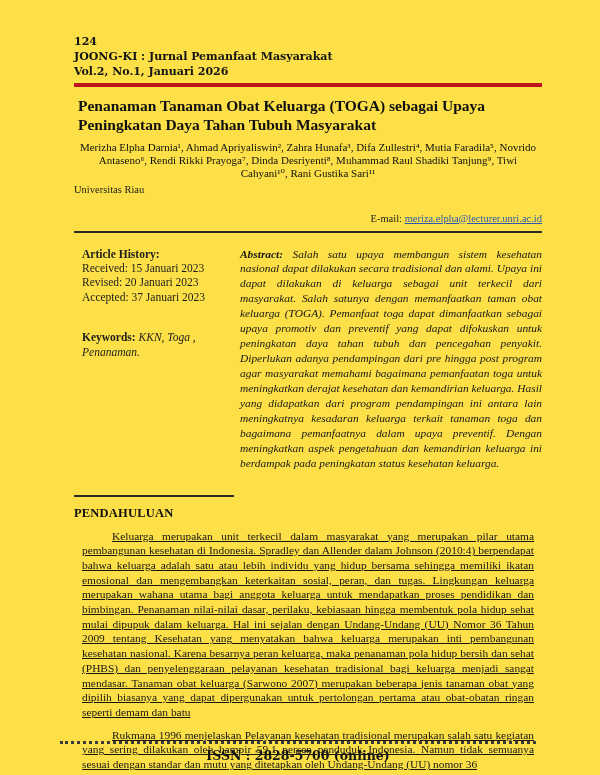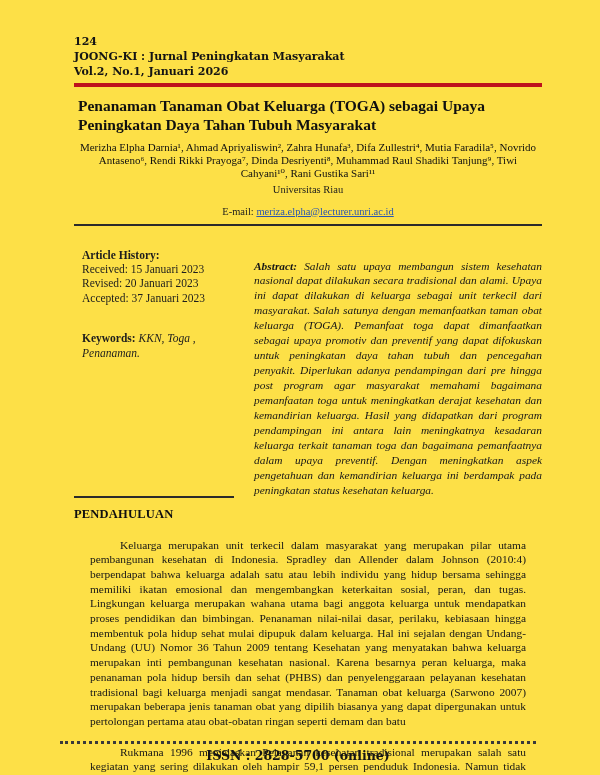--- a/index.html
+++ b/index.html
@@ -13,53 +13,53 @@
     font-family:"Liberation Serif","DejaVu Serif",serif;
     color:#1d1d1d;
     overflow:hidden;
   }
   
   .hdr { font-family:"DejaVu Serif","Liberation Serif",serif; font-weight:bold; font-size:11px; line-height:1.38; color:#141414; }
   .red-rule { height:4px; background:#be121c; margin-top:3px; }
   
   .title { font-size:15.5px; font-weight:bold; text-align:left; margin:9px 4px 0; line-height:1.24; color:#101010; }
   .authors { margin-top:7px; font-weight:normal; font-size:11px; line-height:1.2; text-align:center; color:#101010; }
-  .affil { text-align:center; font-size:10.5px; margin-top:3px; }
-  .email-line { text-align:center; font-size:10.5px; margin-top:11px; }
+  .affil { text-align:left; font-size:10.5px; margin-top:3px; }
+  .email-line { text-align:right; font-size:10.5px; margin-top:18px; }
   .email-line a { color:#2b57b0; text-decoration:underline; cursor:pointer; }
   .dark-rule { border-top:2px solid #2a2a2a; margin-top:7px; }
   
-  .meta-row { display:flex; align-items:flex-end; padding-top:22px; }
+  .meta-row { display:flex; align-items:flex-start; padding-top:14px; }
   .history { flex:0 0 160px; width:160px; box-sizing:border-box; height:250px;
              border-bottom:2px solid #2a2a2a; padding-left:8px;
              font-size:11.5px; line-height:1.26; }
   .history .hd { font-weight:bold; }
   .keywords { margin-top:26px; }
   .keywords .kw-label { font-weight:bold; }
   .keywords .kw-val { font-style:italic; }
-  .abstract { flex:1; margin-left:20px; font-style:italic; font-size:11.4px;
+  .abstract { flex:1; margin-left:6px; font-style:italic; font-size:11.4px;
               line-height:1.31; text-align:justify; color:#161616; }
   .abstract .abs-label { font-weight:bold; }
   
   .section-h { font-size:12.5px; font-weight:bold; margin:9px 0 3px; letter-spacing:0.2px; color:#101010; }
-  .body-p { font-size:11.4px; line-height:1.29; text-align:justify; text-indent:30px; margin:16px; color:#161616; }
+  .body-p { font-size:11.4px; line-height:1.29; text-align:justify; text-indent:30px; margin:8px; color:#161616;text-decoration:underline; }
   
   .footer { position:absolute; left:60px; right:64px; bottom:12px; }
   .dotted-rule { border-top:3px dotted #3a3a3a; height:0; }
   .issn { font-family:"DejaVu Serif","Liberation Serif",serif; font-weight:bold;
           font-size:12.5px; text-align:center; margin-top:4px; color:#141414; }
 </style>
 </head>
 <body>
 
 <div class="page">
 
   <header>
     <div class="hdr">124</div>
-    <div class="hdr">JOONG-KI : Jurnal Peningkatan Masyarakat</div>
+    <div class="hdr">JOONG-KI : Jurnal Pemanfaat Masyarakat</div>
     <div class="hdr">Vol.2, No.1, Januari 2026</div>
   </header>
 
   <div class="red-rule"></div>
 
   <h1 class="title">Penanaman Tanaman Obat Keluarga (TOGA) sebagai Upaya Peningkatan Daya Tahan Tubuh Masyarakat</h1>
 
   <div class="authors">Merizha Elpha Darnia¹, Ahmad Apriyaliswin², Zahra Hunafa³, Difa Zullestri⁴, Mutia Faradila⁵, Novrido Antaseno⁶, Rendi Rikki Prayoga⁷, Dinda Desriyenti⁸, Muhammad Raul Shadiki Tanjung⁹, Tiwi Cahyani¹⁰, Rani Gustika Sari¹¹</div>
 
   <div class="affil">Universitas Riau</div>

